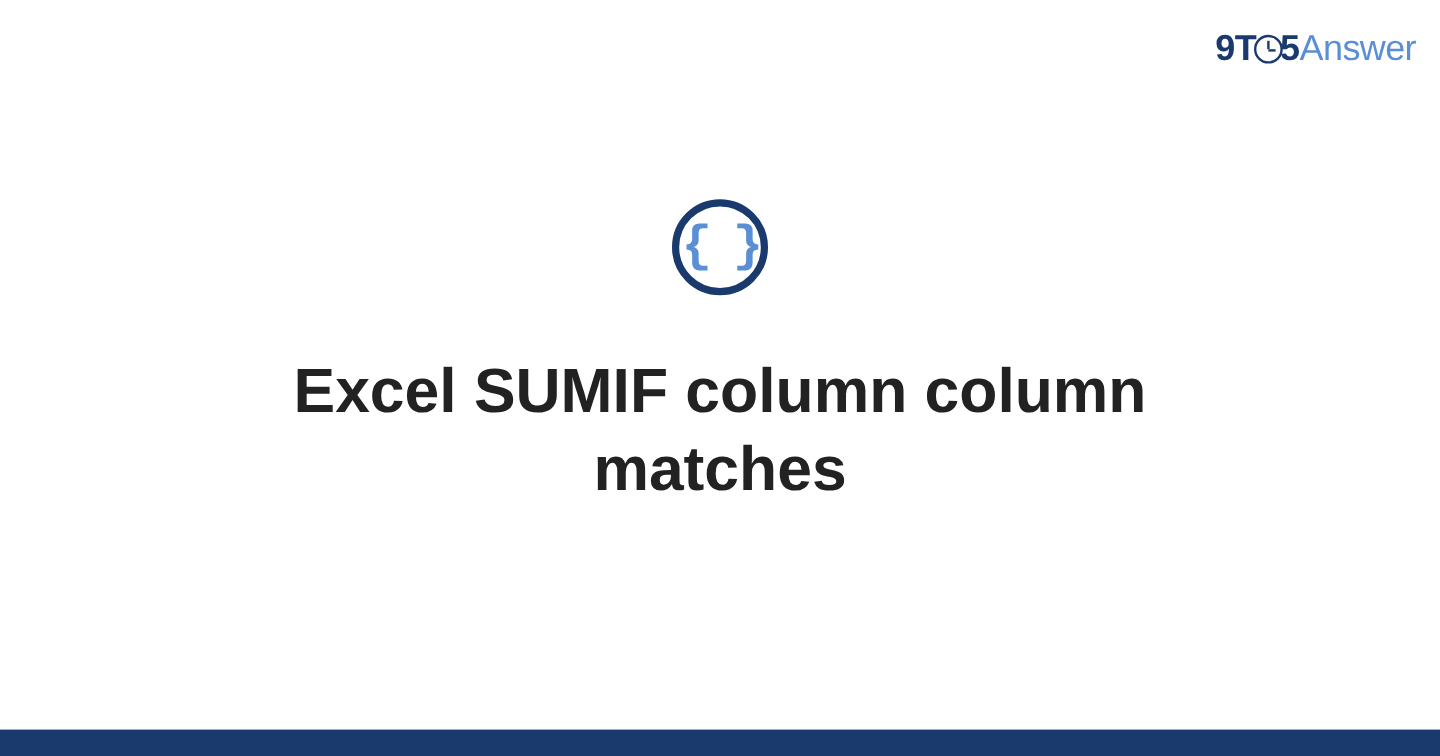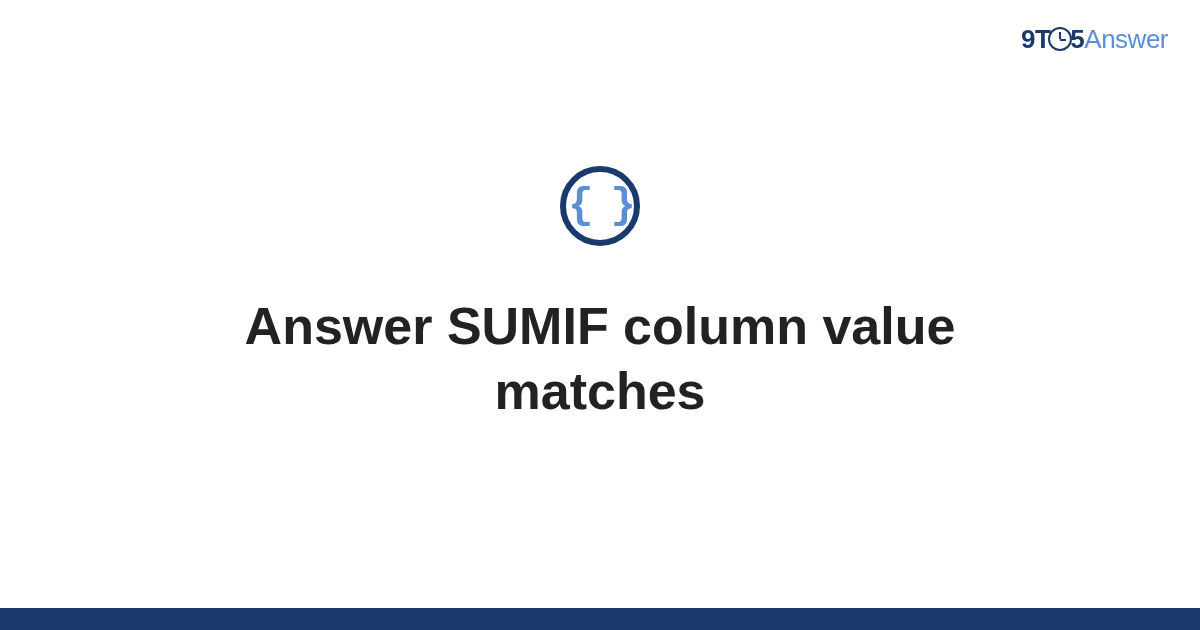--- a/index.html
+++ b/index.html
@@ -11,22 +11,22 @@
       width: 1200px;
       height: 630px;
       background: #ffffff;
       font-family: Arial, Helvetica, sans-serif;
       position: relative;
       overflow: hidden;
     }
     .logo {
       position: absolute;
       top: 24px;
-      right: 32px;
-      font-size: 26px;
+      right: 20px;
+      font-size: 30px;
       font-weight: bold;
       letter-spacing: -0.5px;
     }
     .logo .nine-t {
       color: #1a3a6e;
     }
     .logo .clock {
       display: inline-flex;
       align-items: center;
       justify-content: center;
@@ -111,16 +111,16 @@
 <body>
 
 <div class="logo">
   <span class="nine-t">9T</span><span class="clock"></span><span class="five">5</span><span class="answer">Answer</span>
 </div>
 
 <div class="content">
   <div class="icon-circle">
     <span class="icon-braces">{ }</span>
   </div>
-  <h1 class="title">Answer SUMIF column value matches</h1>
+  <h1 class="title">Excel SUMIF column column matches</h1>
 </div>
 
 <div class="bottom-bar"></div>
 
 </body></html>

